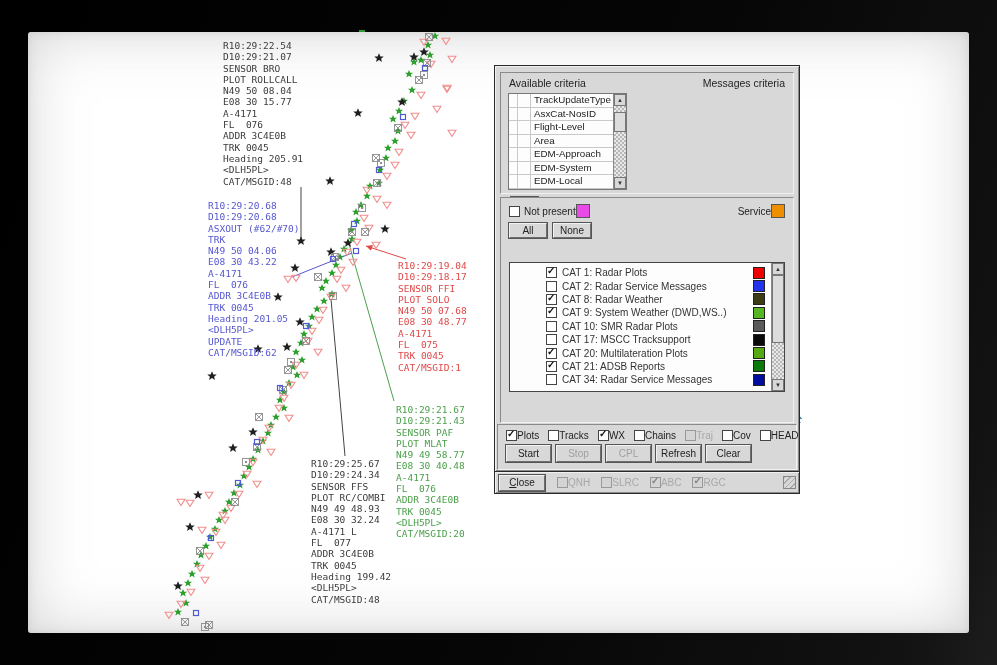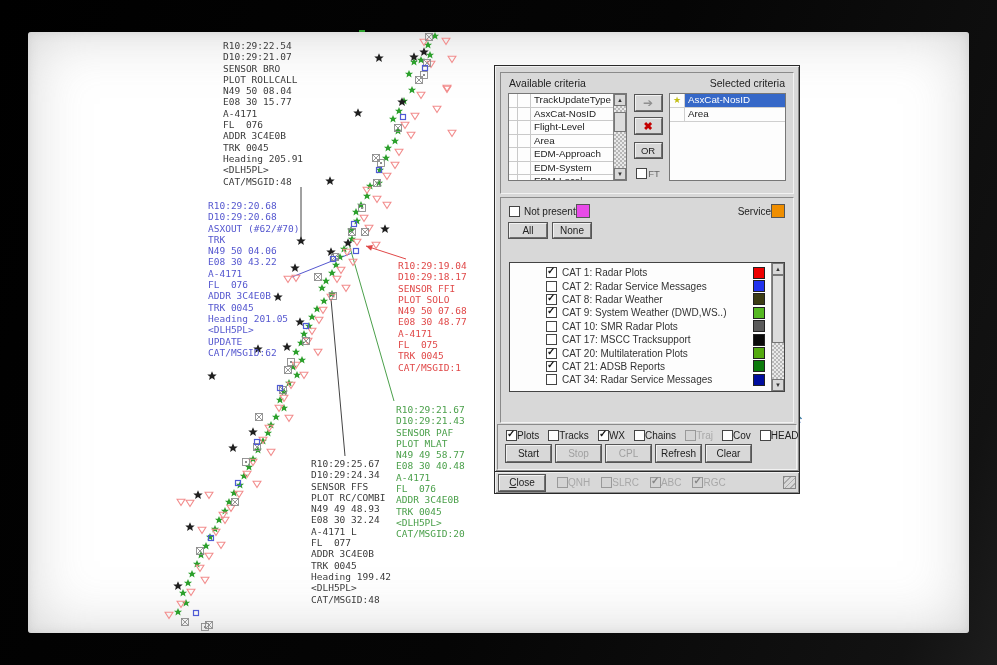--- a/index.html
+++ b/index.html
@@ -17,21 +17,21 @@
   .tab{background:#d8d8d8;border:1px solid #2a2a2a;border-bottom:none;padding:0 7px;height:15px;line-height:15px;
     font-size:10.5px;color:#555;box-shadow:inset 1px 1px 0 #f2f2f2;}
   .tab.active{height:19px;line-height:18px;margin-bottom:-1px;color:#111;z-index:4;}
   .dlg-main{position:absolute;left:0;top:18px;right:0;bottom:22px;background:#d8d8d8;border:1px solid #2a2a2a;
     box-shadow:inset 1px 1px 0 #f0f0f0, inset -1px -1px 0 #8a8a8a;z-index:2;}
   .grp{position:absolute;border:1px solid;border-color:#8a8a8a #f2f2f2 #f2f2f2 #8a8a8a;background:#d8d8d8;}
   .grp1{left:5px;right:5px;top:6px;height:120px;}
   .grp2{left:5px;right:5px;top:131px;height:224px;}
   .grp3{left:2px;right:2px;top:358px;height:44px;}
   .crit-head{display:flex;justify-content:space-between;padding:4px 8px 2px 8px;font-size:10.5px;color:#222;}
-  .crit-body{display:flex;gap:5px;padding:2px 7px 0 7px;height:88px;}
+  .crit-body{display:flex;gap:5px;padding:2px 7px 0 7px;height:88px;flex-direction:column;}
   .listwrap{display:flex;width:117px;flex:none;border:1px solid #777;background:#fdfdfd;}
   .avlist{flex:1;overflow:hidden;}
   .lrow{display:grid;grid-template-columns:9px 13px 1fr;height:12.5px;border-bottom:1px solid #c9c9c9;}
   .lrow div{border-right:1px solid #c9c9c9;}
   .lrow .lbl{padding-left:3px;font-size:9.8px;line-height:12px;color:#222;border-right:none;
     white-space:nowrap;overflow:hidden;}
   .sb{width:12px;flex:none;display:flex;flex-direction:column;border-left:1px solid #888;}
   .checker{background-image:linear-gradient(45deg,#b7b7b7 25%,transparent 25%,transparent 75%,#b7b7b7 75%),
     linear-gradient(45deg,#b7b7b7 25%,transparent 25%,transparent 75%,#b7b7b7 75%);
     background-size:4px 4px;background-position:0 0,2px 2px;background-color:#e9e9e9;}
@@ -389,21 +389,21 @@
 CAT/MSGID:48</pre>
     </div>
 
   <div class="dialog">
 
     <div class="dlg-main">
 
       <div class="grp grp1">
         <div class="crit-head">
           <span>Available criteria</span>
-          <span>Selected criteria</span>
+          <span>Messages criteria</span>
         </div>
         <div class="crit-body">
           <div class="listwrap">
             <div class="avlist" id="avail-list">
                 <div class="lrow">
                   <div></div>
                   <div></div>
                   <div class="lbl">TrackUpdateType</div>
                 </div>
                 <div class="lrow">

